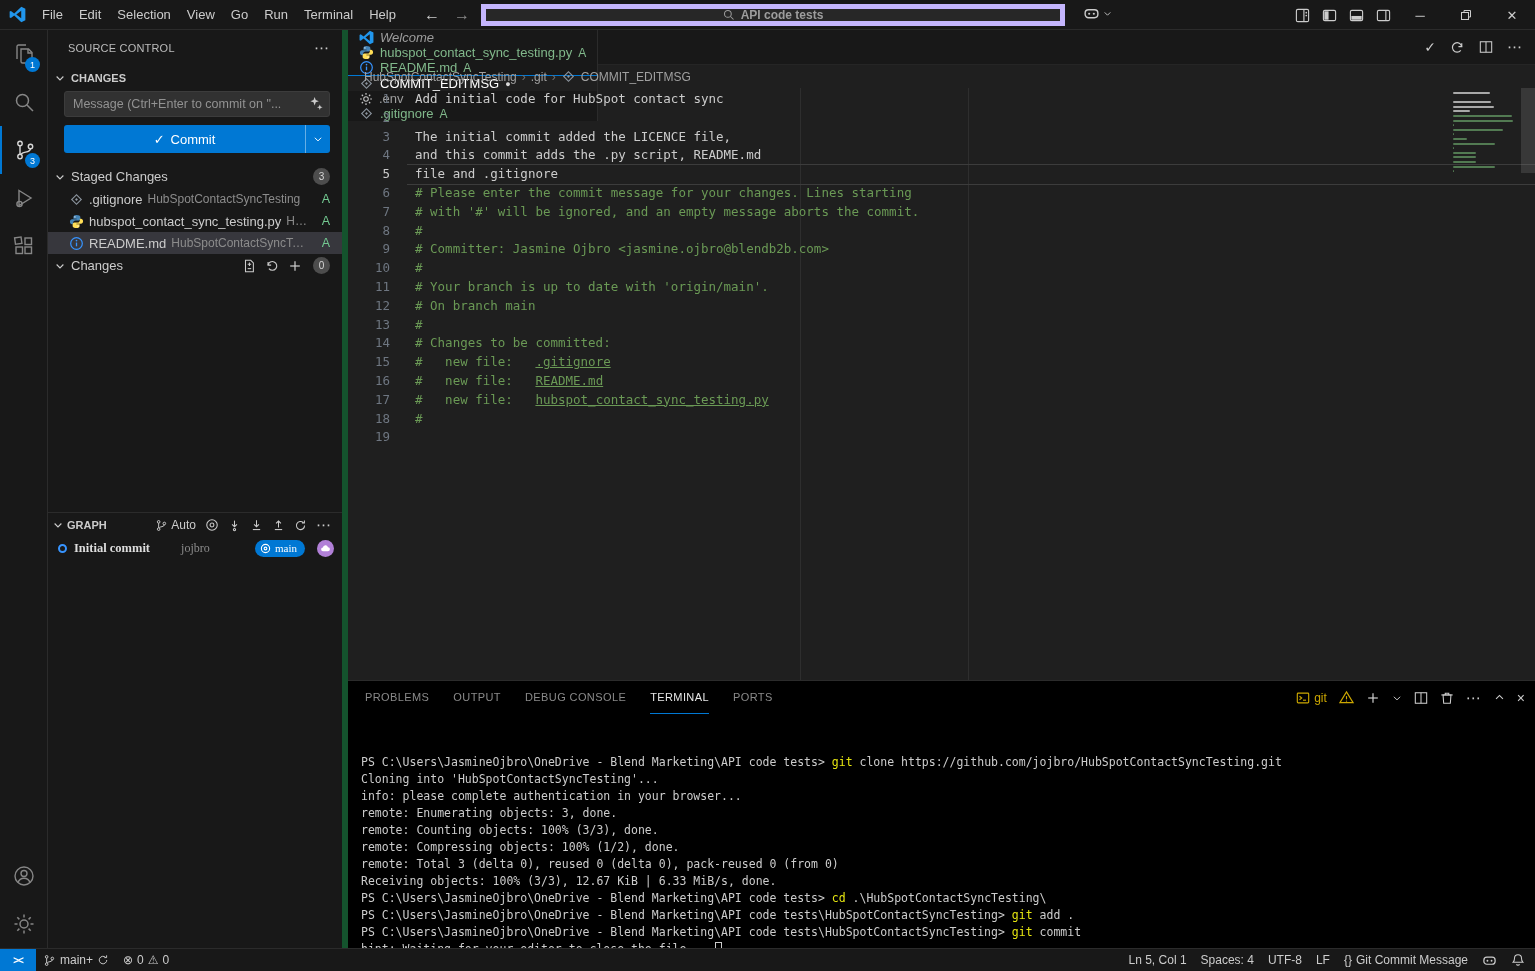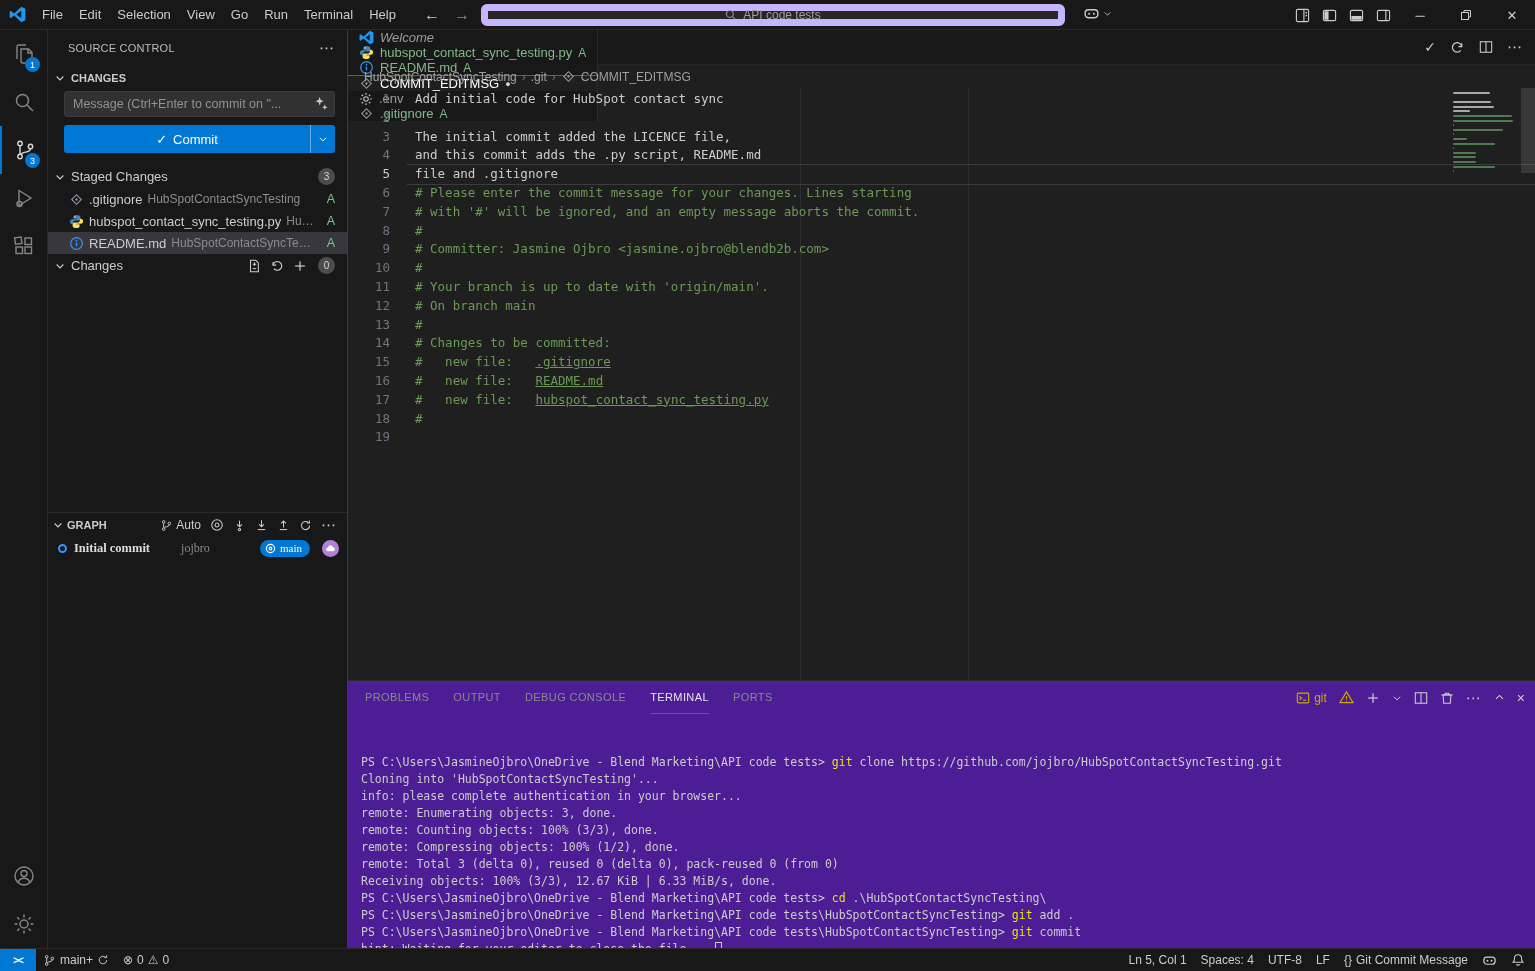--- a/index.html
+++ b/index.html
@@ -11,39 +11,39 @@
   
   #titlebar { position:absolute; top:0; left:0; width:1535px; height:30px;
     background:#181818; border-bottom:1px solid #2b2b2b; display:flex; align-items:center; z-index:50; }
   #vscode-logo { width:34px; display:flex; justify-content:center; }
   #menus { display:flex; }
   .menu-item { font-size:13px; color:#cccccc; padding:4px 8px; line-height:30px; cursor:default; }
   .nav-arrow { position:absolute; top:0; line-height:30px; font-size:16px; color:#cccccc; width:24px; text-align:center; }
   #nav-back { left:420px; }
   #nav-fwd { left:450px; color:#8a8a8a; }
   #cmd-center { position:absolute; left:481px; top:4px; width:584px; height:22px;
-    background:#272727; border:7px solid #c4b5fd; border-radius:6px;
-    display:flex; align-items:center; justify-content:center; gap:6px; color:#9d9d9d; font-size:12px; }
+    background:#272727; border:5px solid #c4b5fd; border-radius:0;
+    display:flex; align-items:center; justify-content:center; gap:6px; color:#9d9d9d; font-size:12px;font-weight:bold; }
   #copilot-box { position:absolute; left:1083px; top:5px; display:flex; align-items:center; gap:3px; }
   #tb-right { position:absolute; right:0; top:0; height:30px; display:flex; align-items:center; }
   .layout-ic { width:27px; height:30px; display:flex; align-items:center; justify-content:center; }
   .win-btn { width:46px; height:30px; display:flex; align-items:center; justify-content:center; font-size:13px; color:#cccccc; }
 
   
   #activitybar { position:absolute; left:0; top:30px; bottom:23px; width:48px;
     background:#181818; border-right:1px solid #2b2b2b; display:flex; flex-direction:column; align-items:stretch; z-index:10;}
   .act-item { position:relative; height:48px; display:flex; align-items:center; justify-content:center; color:#868686; }
   .act-item.active { color:#d7d7d7; border-left:2px solid #0078d4; }
   .act-badge { position:absolute; right:7px; bottom:6px; min-width:15px; height:15px; border-radius:50%;
     background:#0078d4; color:#fff; font-size:9px; display:flex; align-items:center; justify-content:center; padding:0 2px; }
   #act-bottom { margin-top:auto; }
 
   
   #sidebar { position:absolute; left:48px; top:30px; bottom:23px; width:300px;
-    background:#181818; border-right:1px solid #14532d; }
+    background:#181818; border-right:6px solid #14532d; }
   #sc-title { height:36px; display:flex; align-items:center; padding:0 12px 0 20px; }
   #sc-title-label { font-size:11px; color:#bbbbbb; letter-spacing:.2px; flex:1; }
   .kebab { color:#cccccc; font-size:15px; letter-spacing:1px; }
   .section-head { height:23px; display:flex; align-items:center; gap:3px; padding:0 12px 0 4px; }
   .section-head .chev { width:16px; }
   .section-label { font-size:11px; font-weight:bold; color:#cccccc; }
   #commit-input-wrap { margin:2px 12px 0 16px; position:relative; }
   #commit-input { width:100%; height:26px; background:#313131; border:1px solid #3c3c3c; border-radius:3px;
     color:#cccccc; font-size:12.5px; padding:0 26px 0 8px; outline:none; }
   #commit-input::placeholder { color:#929292; }
@@ -103,21 +103,21 @@
   .code-line.active::before { content:''; position:absolute; left:-8px; right:-600px; top:-1px; bottom:-1px;
     border-top:1px solid #3c3c3c; border-bottom:1px solid #3c3c3c; }
   .seg-plain { color:#cccccc; } .seg-comment { color:#6a9955; }
   .seg-comment-link { color:#6a9955; text-decoration:underline; }
   #minimap { position:absolute; right:16px; top:4px; width:66px; }
   .mini-bar { height:2px; margin-bottom:2.6px; border-radius:1px; }
   .mini-plain { background:#a8a8a8; } .mini-comment { background:#527a52; } .mini-empty { background:transparent; }
   #scroll-slider { position:absolute; right:0; top:0; width:14px; height:85px; background:rgba(121,121,121,.28); }
 
   
-  #panel { position:absolute; left:348px; top:680px; right:0; height:268px; background:#4c1d95; border-top:1px solid #2b2b2b; }
+  #panel { position:absolute; left:348px; top:680px; right:0; height:268px; background:#000000; border-top:1px solid #2b2b2b; }
   #panel-head { height:33px; display:flex; align-items:center; padding:0 10px 0 17px; }
   .panel-tab { font-size:11px; letter-spacing:.4px; color:#8a8a8a; margin-right:24px; height:33px;
     display:flex; align-items:center; border-bottom:1px solid transparent; }
   .panel-tab.active { color:#e7e7e7; border-bottom:1px solid #0078d4; }
   #panel-actions { margin-left:auto; display:flex; align-items:center; gap:12px; color:#cccccc; }
   #term-label { display:flex; align-items:center; gap:4px; color:#cca700; font-size:12px; }
   #term { padding:40px 0 0 13px; }
   .t-line { height:17px; line-height:17px; font-size:11.5px; white-space:pre; font-family:"DejaVu Sans Mono", monospace; }
   .t-p { color:#cccccc; } .t-y { color:#e5e510; }
   .t-cursor { display:inline-block; width:7px; height:13px; border:1px solid #cccccc; vertical-align:-2px; margin-left:1px; }

